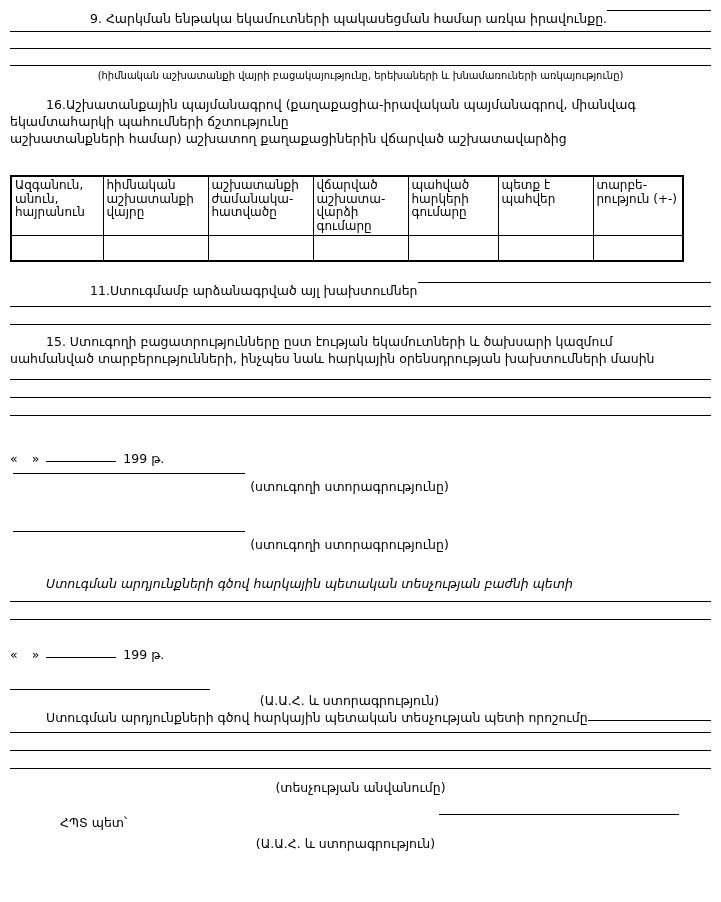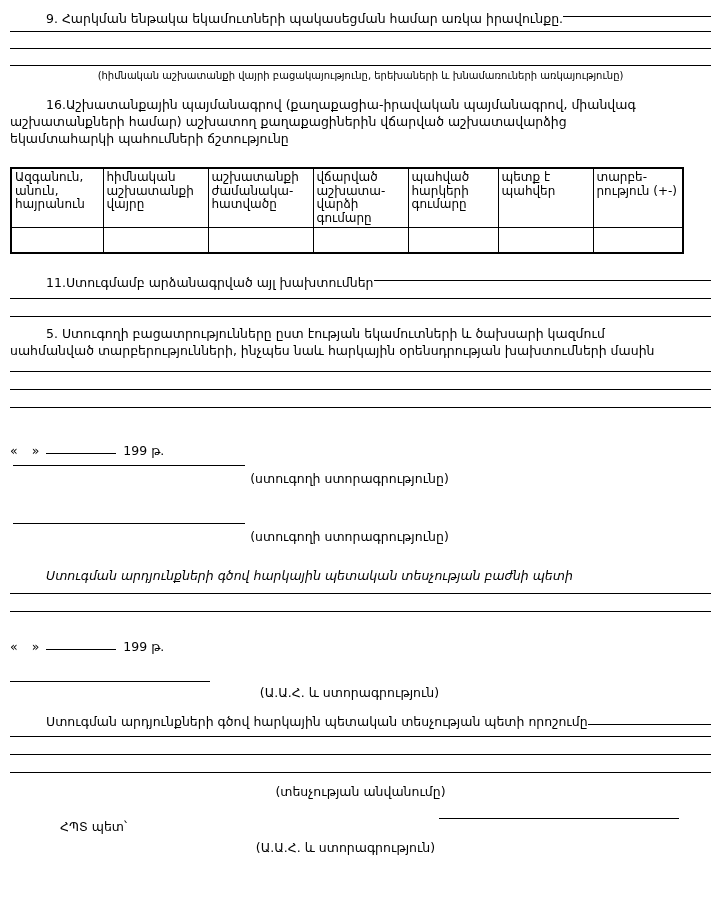--- a/index.html
+++ b/index.html
@@ -13,21 +13,21 @@
   .doc {
     box-sizing: border-box;
     width: 721px;
     height: 902px;
     padding: 6px 10px 0 10px;
     font-family: "DejaVu Sans", "Liberation Sans", sans-serif;
     font-size: 12.5px;
     line-height: 17px;
     color: #000;
   }
-  .row { display: flex; align-items: center; }
+  .row { display: flex; align-items: flex-start; margin-left: 44px; }
   .nowrap { white-space: nowrap; }
   .indent { padding-left: 36px; }
   .dashfill {
     flex: 1 1 auto;
     border-bottom: 1px solid #000;
     margin-bottom: 5px;
     min-width: 30px;
   }
   .wline { border-bottom: 1px solid #000; }
   .h4  { height: 4px; }
@@ -38,21 +38,21 @@
   .h16 { height: 16px; }
   .h17 { height: 17px; }
   .note {
     text-align: center;
     font-size: 10px;
     line-height: 13px;
     margin-top: 3px;
   }
   .para10 { margin-top: 14px; }
   .tbl {
-    margin-top: 20px;
+    margin-top: 28px;
     border-collapse: collapse;
     table-layout: fixed;
     width: 672px;
     font-size: 12px;
     line-height: 13.5px;
   }
   .tbl th, .tbl td {
     border: 1px solid #000;
     vertical-align: top;
     text-align: left;
@@ -81,21 +81,21 @@
   .sig1 { margin-top: 28px; }
   .sig2 { margin-top: 32px; }
   .rlabel {
     text-align: center;
     padding-right: 22px;
     margin-top: 4px;
   }
   .remarks { margin-top: 22px; font-style: italic; }
   .date2 { margin-top: 26px; }
   .off-sig { margin-top: 22px; }
-  .decision-row { margin-top: 12px; display: flex; }
+  .decision-row { display: flex; }
   .insp-name { margin-top: 10px; text-align: center; }
   .chief-row { display: flex; align-items: flex-start; margin-top: 18px; }
   .chief-label { padding-left: 50px; }
   .chief-spacer { flex: 1 1 auto; }
   .chief-line {
     width: 240px;
     border-bottom: 1px solid #000;
     margin-right: 32px;
     margin-bottom: 5px;
   }
@@ -109,22 +109,22 @@
     <span class="indent nowrap">9. Հարկման ենթակա եկամուտների պակասեցման համար առկա իրավունքը.</span>
     <span class="dashfill"></span>
   </div>
   <div class="wline h4"></div>
   <div class="wline h16"></div>
   <div class="wline h16"></div>
   <div class="note nowrap">(հիմնական աշխատանքի վայրի բացակայությունը, երեխաների և խնամառուների առկայությունը)</div>
 
   <div class="para10">
     <div class="indent nowrap">16.Աշխատանքային պայմանագրով (քաղաքացիա-իրավական պայմանագրով, միանվագ</div>
+    <div class="nowrap">եկամտահարկի պահումների ճշտությունը</div>
     <div class="nowrap">աշխատանքների համար) աշխատող քաղաքացիներին վճարված աշխատավարձից</div>
-    <div class="nowrap">եկամտահարկի պահումների ճշտությունը</div>
   </div>
 
   <table class="tbl">
     <colgroup>
       <col style="width:92px">
         <col style="width:105px">
         <col style="width:105px">
       <col style="width:95px">
         <col style="width:90px">
         <col style="width:95px">
@@ -153,21 +153,21 @@
   </table>
 
   <div class="row p11">
     <span class="indent nowrap">11.Ստուգմամբ արձանագրված այլ խախտումներ</span>
     <span class="dashfill"></span>
   </div>
   <div class="wline h7"></div>
   <div class="wline h17"></div>
 
   <div class="p12">
-    <div class="indent nowrap">5. Ստուգողի բացատրությունները ըստ էության եկամուտների և ծախսարի կազմում</div>
+    <div class="indent nowrap">15. Ստուգողի բացատրությունները ըստ էության եկամուտների և ծախսարի կազմում</div>
     <div class="nowrap">սահմանված տարբերությունների, ինչպես նաև հարկային օրենսդրության խախտումների մասին</div>
   </div>
   <div class="wline h12"></div>
   <div class="wline h17"></div>
   <div class="wline h17"></div>
 
   <div class="date-row">
     <span>«</span>
     <span class="gap"></span>
     <span>»</span>

